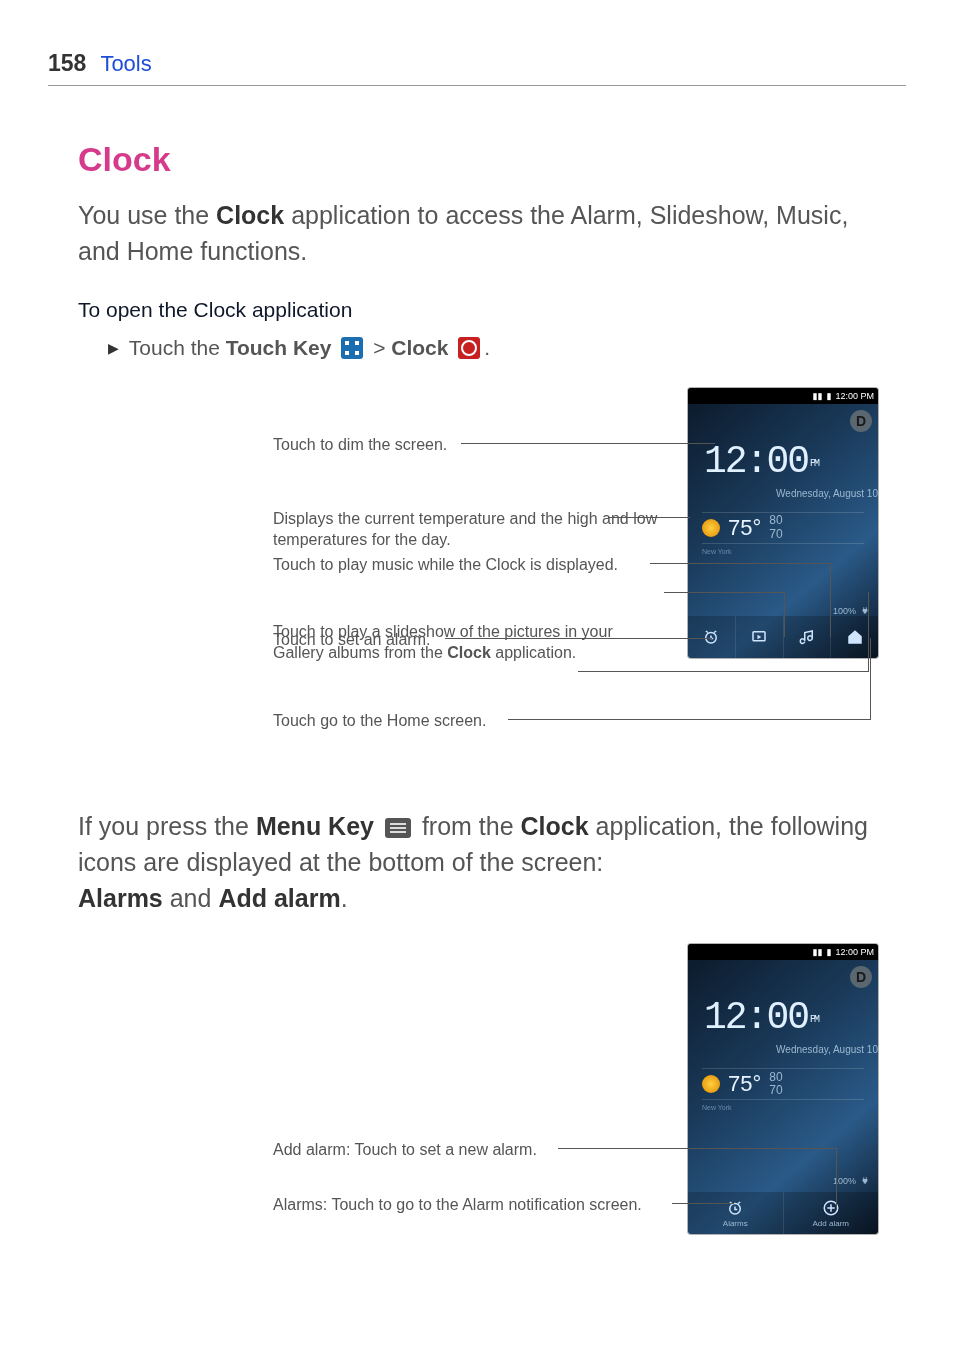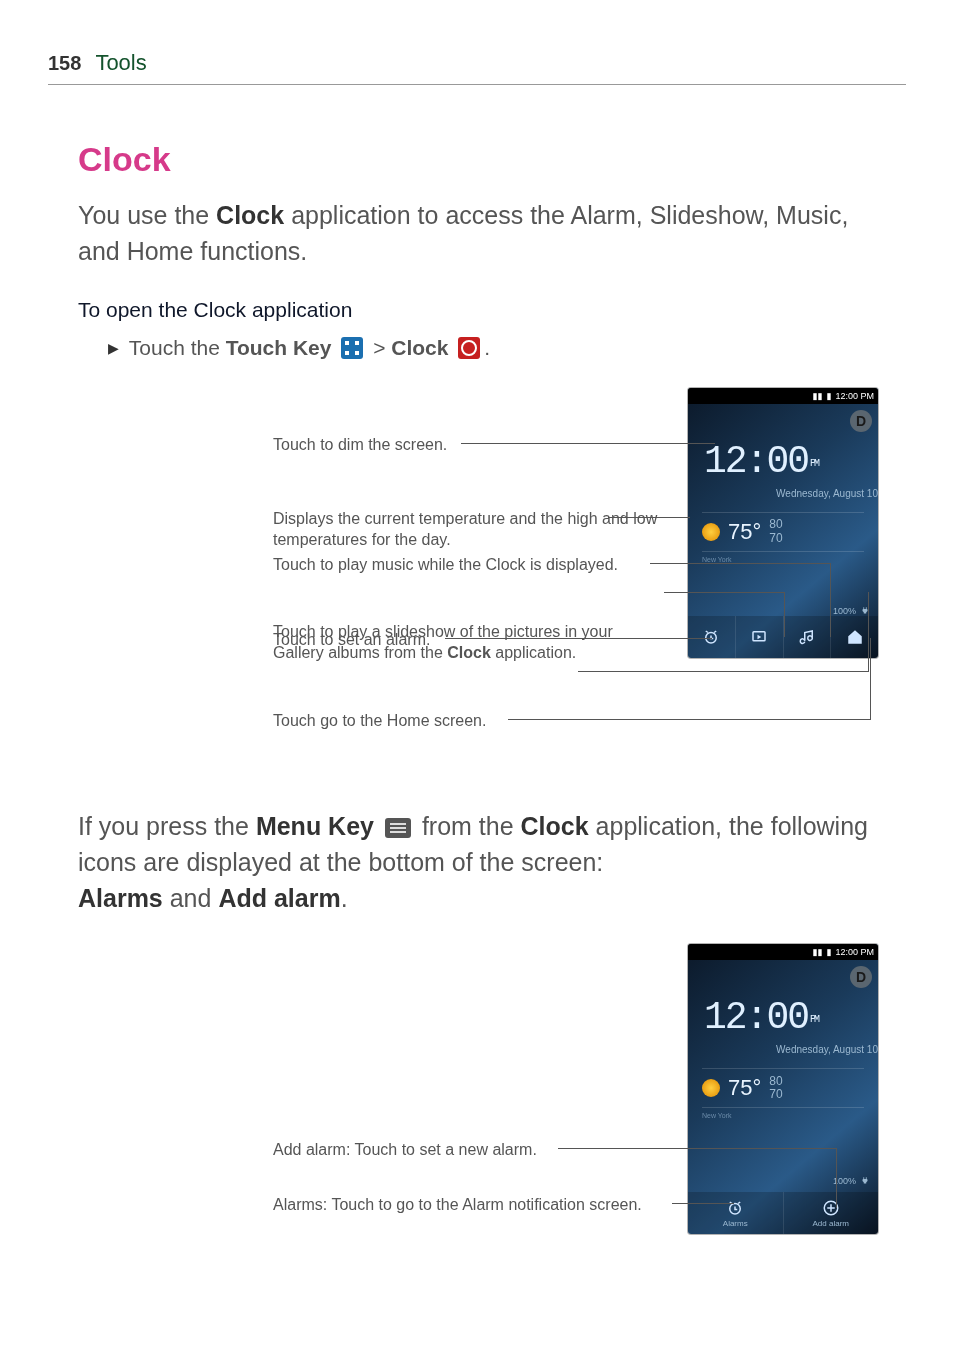--- a/index.html
+++ b/index.html
@@ -14,22 +14,22 @@
     .page-header {
       position: absolute;
       top: 50px;
       left: 48px;
       right: 48px;
       display: flex;
       align-items: baseline;
       border-bottom: 1px solid #999;
       padding-bottom: 8px;
     }
-    .page-num { font-size: 20px; font-weight: bold; color: #333; margin-right: 14px; }
-    .page-section { font-size: 22px; color: #14532d; }
+    .page-num { font-size: 23px; font-weight: bold; color: #333; margin-right: 14px; }
+    .page-section { font-size: 22px; color: #1d4ed8; }
     .content {
       position: absolute;
       top: 140px;
       left: 78px;
       right: 78px;
     }
     h1 { color: #d63a8a; font-size: 34px; font-weight: 600; margin-bottom: 18px; }
     .body-text { font-size: 25px; line-height: 1.45; color: #555; margin-bottom: 28px; }
     .body-text b, .inline-b { color: #333; font-weight: 600; }
     h2 { color: #0f172a; font-size: 21px; font-weight: 500; margin-bottom: 14px; }
@@ -88,21 +88,21 @@
       background: #5a6670; border-radius: 50%; display: flex; align-items: center; justify-content: center;
       color: #1a1a1a; font-weight: bold; font-size: 14px;
     }
     .big-time {
       position: absolute; top: 52px; left: 16px; font-size: 38px; color: #e0f0ff;
       font-family: 'Courier New', monospace; font-weight: 300; letter-spacing: -2px;
     }
     .big-time .ampm { font-size: 10px; vertical-align: 6px; margin-left: 2px; text-align: right; }
     .date-line { position: absolute; top: 100px; left: 0; right: 0; text-align: right; font-size: 10px; color: #9bb8d0; }
     .weather {
-      position: absolute; top: 124px; left: 14px; right: 14px; height: 40px;
+      position: absolute; top: 124px; left: 14px; right: 14px; height: 32px;
       display: flex; align-items: center; gap: 8px;
       border-top: 1px solid rgba(255,255,255,.15);
       border-bottom: 1px solid rgba(255,255,255,.15);
     }
     .sun { width: 18px; height: 18px; border-radius: 50%; background: radial-gradient(circle,#ffcf40,#e08a00); }
     .temp { font-size: 22px; color: #e8f4ff; }
     .hilo { font-size: 12px; color: #9bb8d0; line-height: 1.1; }
     .city { position: absolute; bottom: -12px; left: 0; font-size: 7px; color: #6a8aa8; }
     .battery-row {
       position: absolute; bottom: 42px; right: 8px; font-size: 9px; color: #9bb8d0;

